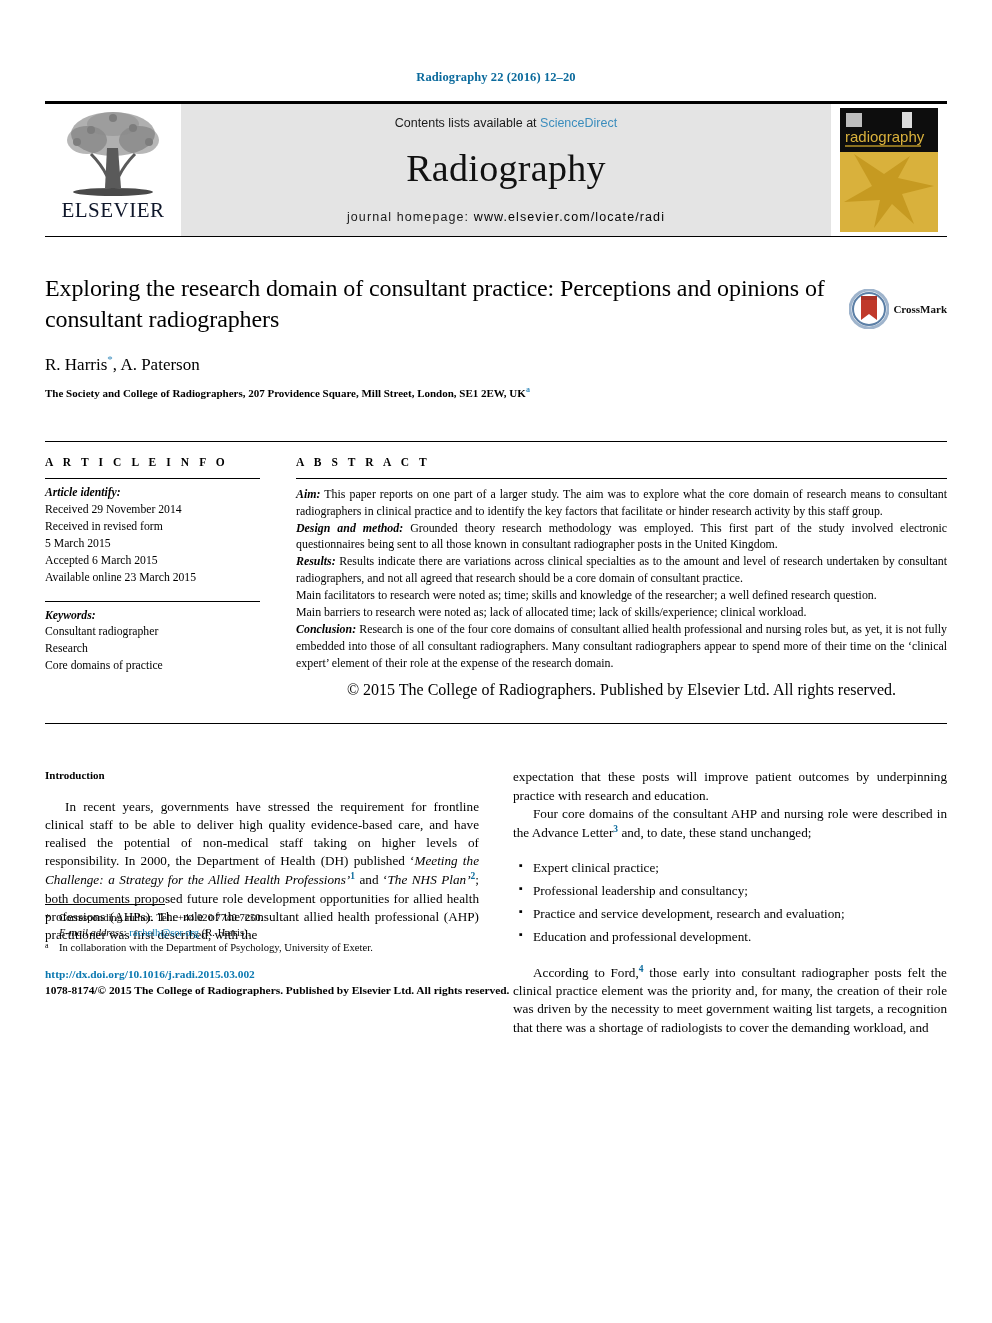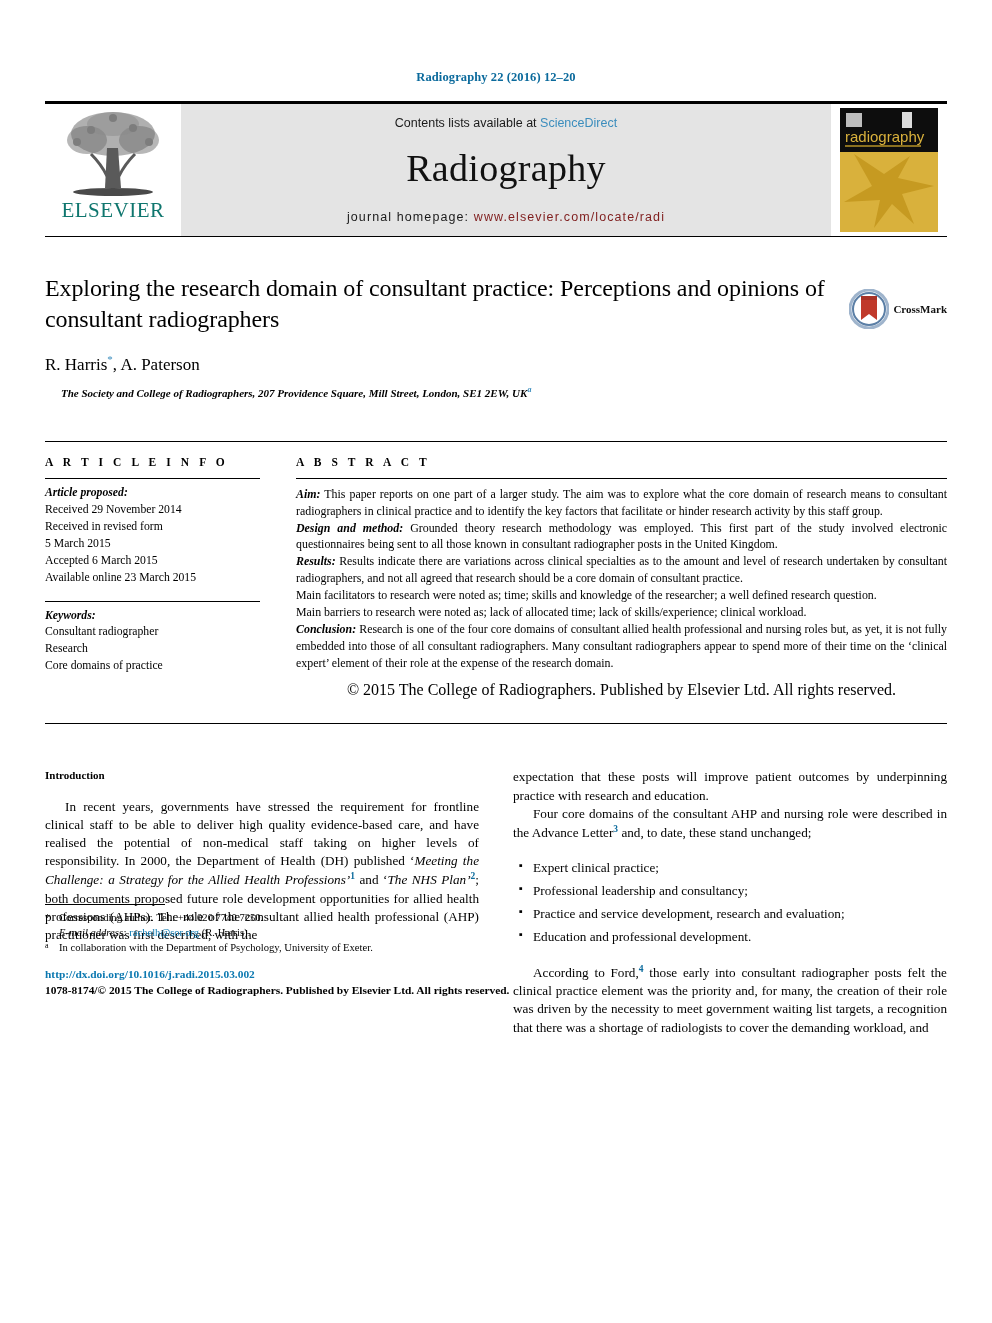--- a/index.html
+++ b/index.html
@@ -55,21 +55,21 @@
   }
   .elsevier-tree {
     width: 104px;
     height: 96px;
     display: block;
   }
   .elsevier-word {
     font-family: "Liberation Serif", serif;
     font-size: 21px;
     letter-spacing: 0.5px;
-    color: #0f766e;
+    color: #0f172a;
     line-height: 1;
     margin-top: -4px;
   }
   .masthead-center {
     flex: 1 1 auto;
     background: #e4e4e4;
     display: flex;
     flex-direction: column;
     align-items: center;
     justify-content: center;
@@ -90,21 +90,21 @@
     margin: 16px 0 20px 0;
     letter-spacing: 0.3px;
   }
   .homepage-line {
     font-family: "Liberation Sans", sans-serif;
     font-size: 12.5px;
     color: #1a1a1a;
     letter-spacing: 1.1px;
   }
   .homepage-line .hp-url {
-    color: #7f1d1d;
+    color: #000000;
   }
   .masthead-right {
     width: 116px;
     flex: 0 0 116px;
     display: flex;
     align-items: center;
     justify-content: center;
   }
   .cover-thumb {
     width: 98px;
@@ -133,26 +133,24 @@
     font-size: 17px;
     margin-top: 18px;
     color: #000;
   }
   .authors sup {
     color: #3b8dbd;
     font-size: 11px;
   }
   .affiliation {
     font-family: "Liberation Serif", serif;
-    font-style: italic;
     font-size: 11px;
     font-weight: bold;
     margin-top: 10px;
     color: #000;
-    margin-left: 16px;
   }
   .affiliation sup {
     color: #3b8dbd;
     font-size: 8px;
   }
   .crossmark {
     position: absolute;
     right: 0;
     top: 16px;
     display: flex;
@@ -377,21 +375,21 @@
       <span class="crossmark-text">CrossMark</span>
     </div>
   </div>
 
   <div class="info-abstract">
 
     <div class="col-info">
       <div class="sec-head">A R T I C L E  I N F O</div>
       <div class="rule-thin"></div>
       <div class="info-group">
-        <span class="lbl">Article proposed:</span>
+        <span class="lbl">Article identify:</span>
         <span class="ln">Received 29 November 2014</span>
         <span class="ln">Received in revised form</span>
         <span class="ln">5 March 2015</span>
         <span class="ln">Accepted 6 March 2015</span>
         <span class="ln">Available online 23 March 2015</span>
       </div>
       <div class="info-sep"></div>
       <div class="info-group">
         <span class="lbl">Keywords:</span>
         <span class="ln">Consultant radiographer</span>

